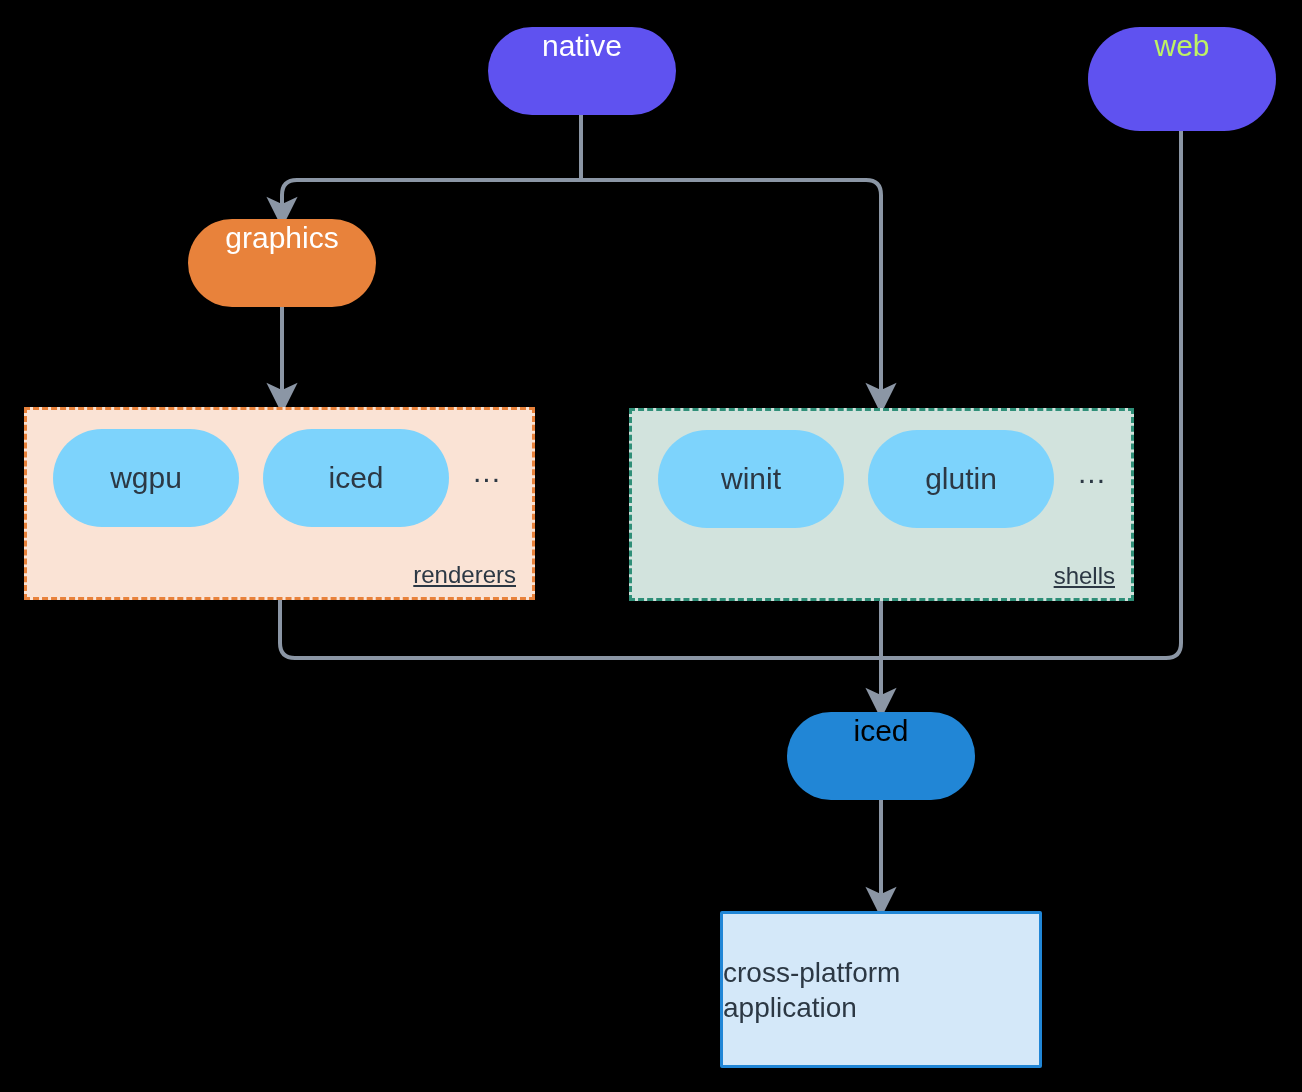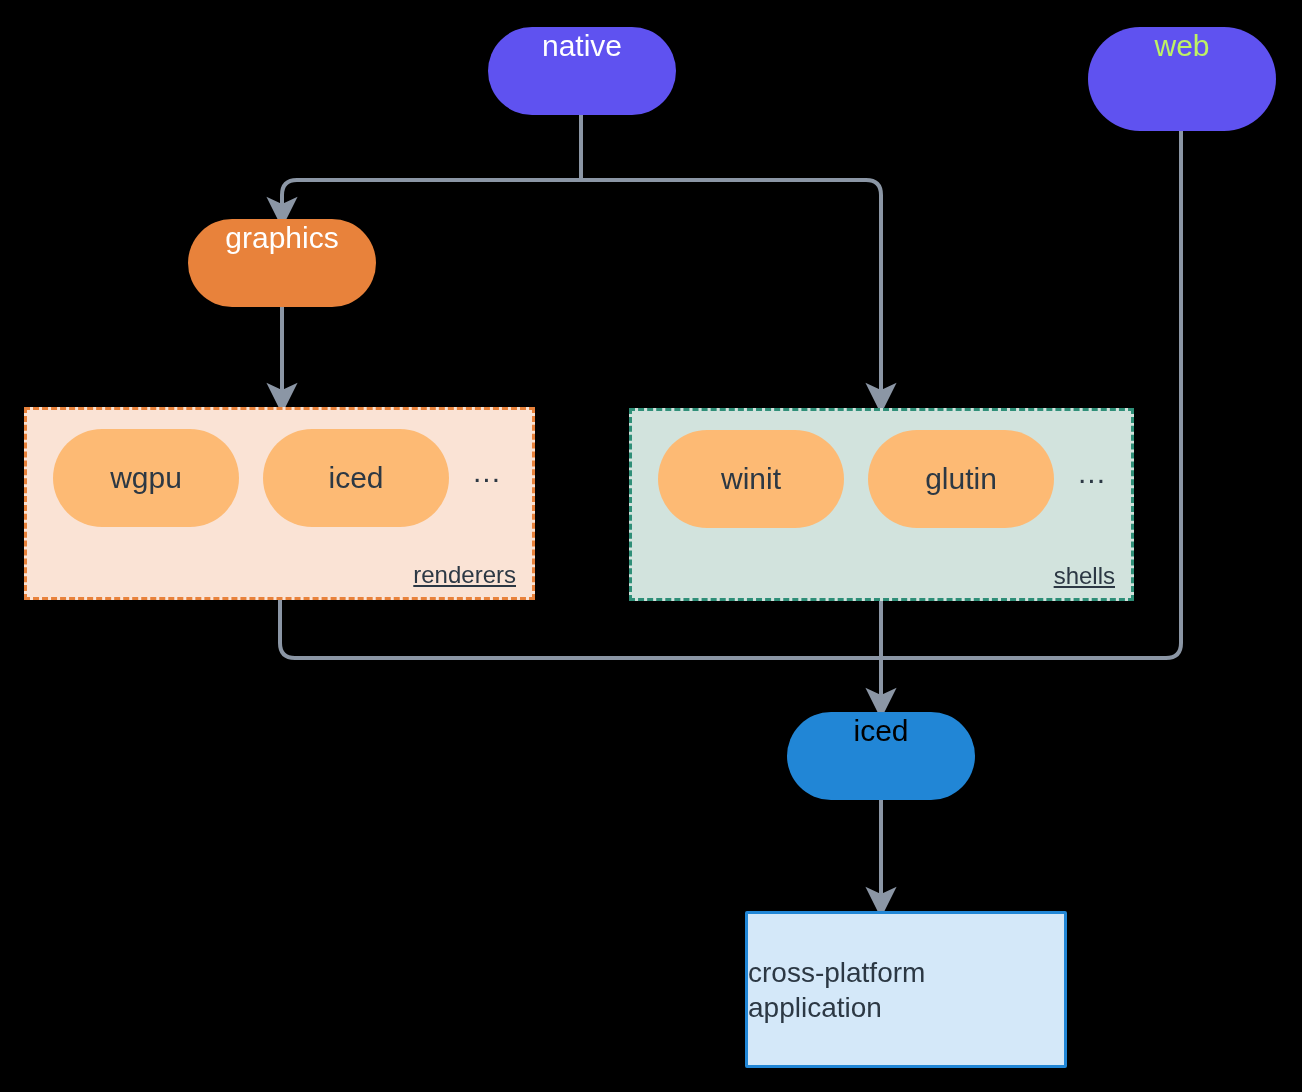--- a/index.html
+++ b/index.html
@@ -66,21 +66,20 @@
 
   
   .box-app {
     left: 720px; top: 911px; width: 322px; height: 157px;
     background: #d4e8f9;
     border: 3px solid #2186d6;
     color: #2c3844;
     font-size: 28px;
     flex-direction: column;
     border-radius: 2px;
-    margin-left: 25px;
   }
   .box-app .line { display: block; }
 
   
   .group {
     position: absolute;
     box-sizing: border-box;
   }
   .group-renderers {
     left: 24px; top: 407px; width: 511px; height: 193px;
@@ -109,21 +108,21 @@
     height: 100px;
     display: flex;
     align-items: center;
     gap: 24px;
     padding-left: 26px;
     box-sizing: border-box;
   }
   .item-pill {
     height: 98px;
     min-width: 186px;
-    background: #fdba74;
+    background: #7dd3fc;
     border-radius: 999px;
     display: flex;
     align-items: center;
     justify-content: center;
     color: #2c3844;
     font-size: 30px;
     box-sizing: border-box;
     padding: 0 18px;
   }
   .ellipsis {

